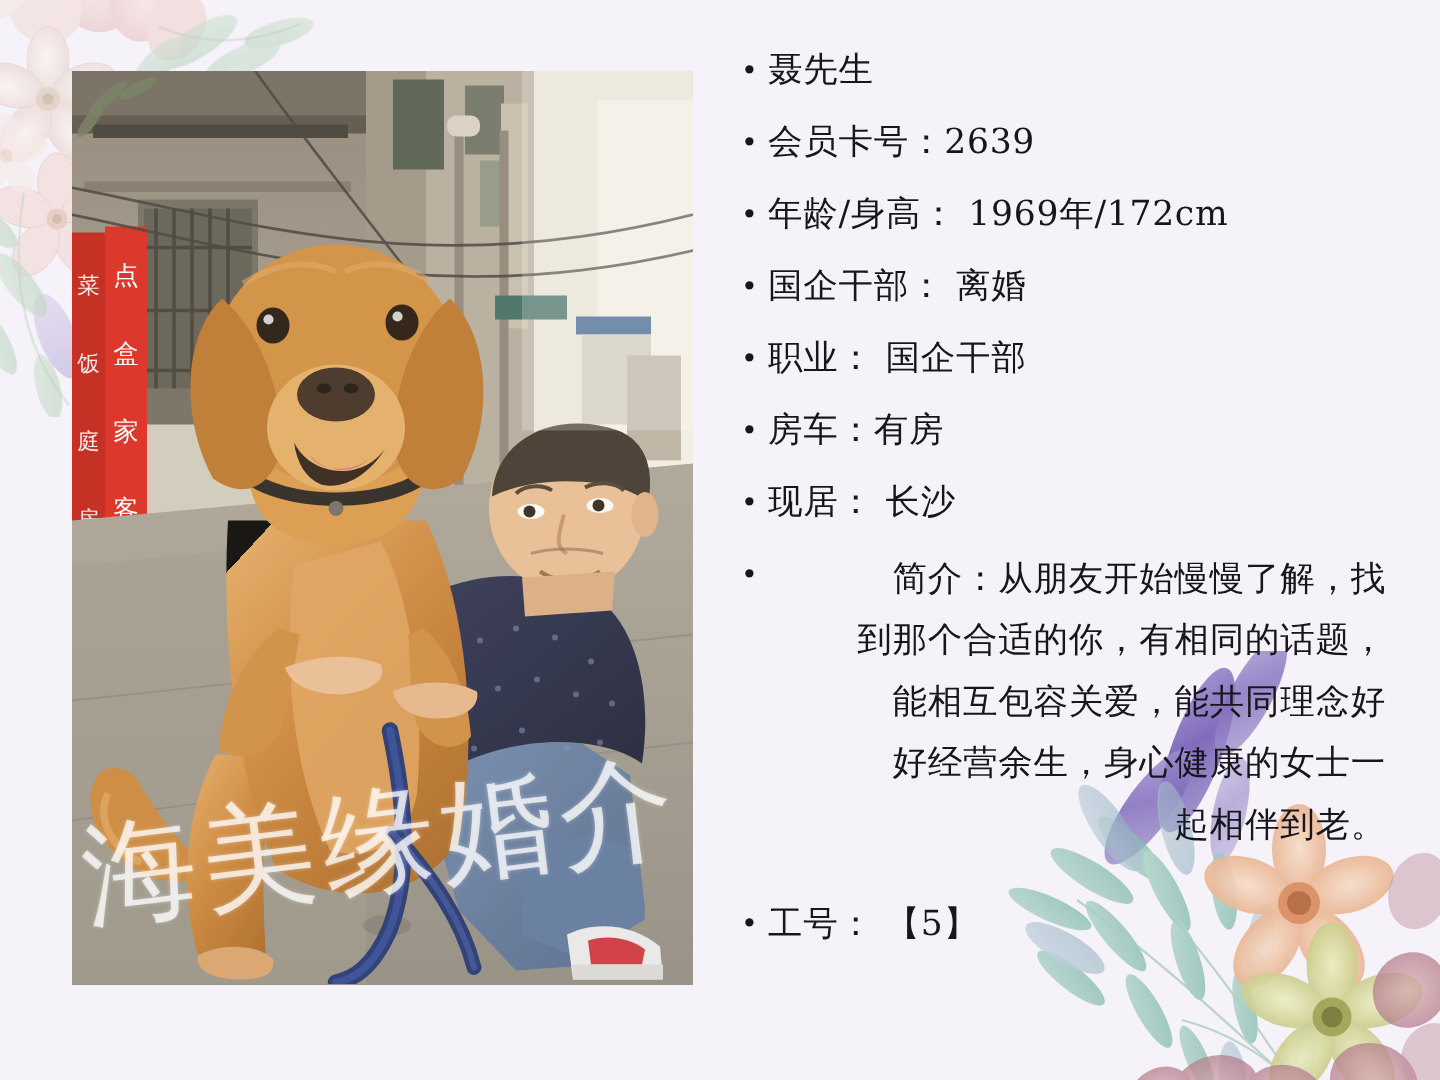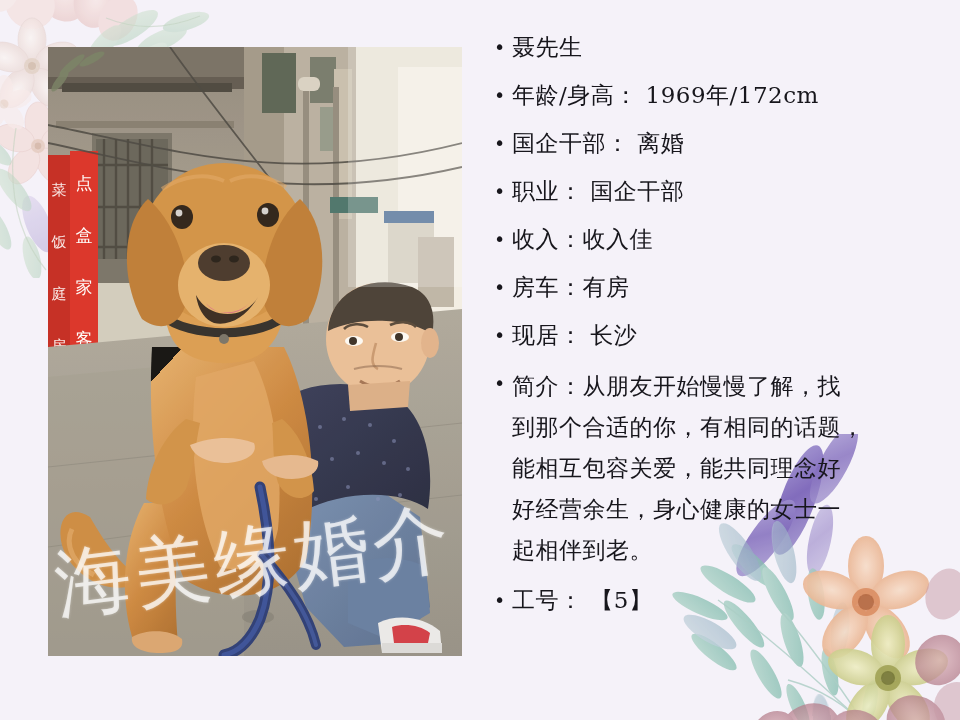--- a/index.html
+++ b/index.html
@@ -49,21 +49,21 @@
     font-size:19px;line-height:34px;color:#17161c;text-align:left;
   }
   .bullet-dot::before{content:"\2022";}
   .bullet-text{
     flex:1 1 auto;
     font-family:"DejaVu Serif","Liberation Serif",serif;
     font-size:23px;line-height:34px;color:#17161c;
     letter-spacing:.5px;white-space:pre-wrap;
   }
   .bullet-row.para .bullet-text{line-height:41px;}
-  .bullet-row.para{margin-bottom:12px;}
+  .bullet-row.para{margin-bottom:28px;text-align:right;}
   .bullet-row:first-child{}
 </style>
 </head>
 <body>
 
 <div id="slide">
 
   <div class="deco" id="deco-tl">
     <svg viewBox="0 0 230 300" width="230" height="300" xmlns="http://www.w3.org/2000/svg">
       <defs>
@@ -486,41 +486,41 @@
     <span>海美缘婚介</span>
   </div>
 
   <div id="info">
 
     <div class="bullet-row">
       <span class="bullet-dot"></span>
       <span class="bullet-text">聂先生</span>
     </div>
 
+    <div class="bullet-row">
+      <span class="bullet-dot"></span>
+      <span class="bullet-text">会员卡号：2639</span>
+    </div>
 
     <div class="bullet-row">
       <span class="bullet-dot"></span>
       <span class="bullet-text">年龄/身高： 1969年/172cm</span>
     </div>
 
     <div class="bullet-row">
       <span class="bullet-dot"></span>
       <span class="bullet-text">国企干部： 离婚</span>
     </div>
 
 
     <div class="bullet-row">
       <span class="bullet-dot"></span>
       <span class="bullet-text">职业： 国企干部</span>
     </div>
 
-    <div class="bullet-row">
-      <span class="bullet-dot"></span>
-      <span class="bullet-text">收入：收入佳</span>
-    </div>
 
     <div class="bullet-row">
       <span class="bullet-dot"></span>
       <span class="bullet-text">房车：有房</span>
     </div>
 
     <div class="bullet-row">
       <span class="bullet-dot"></span>
       <span class="bullet-text">现居： 长沙</span>
     </div>

